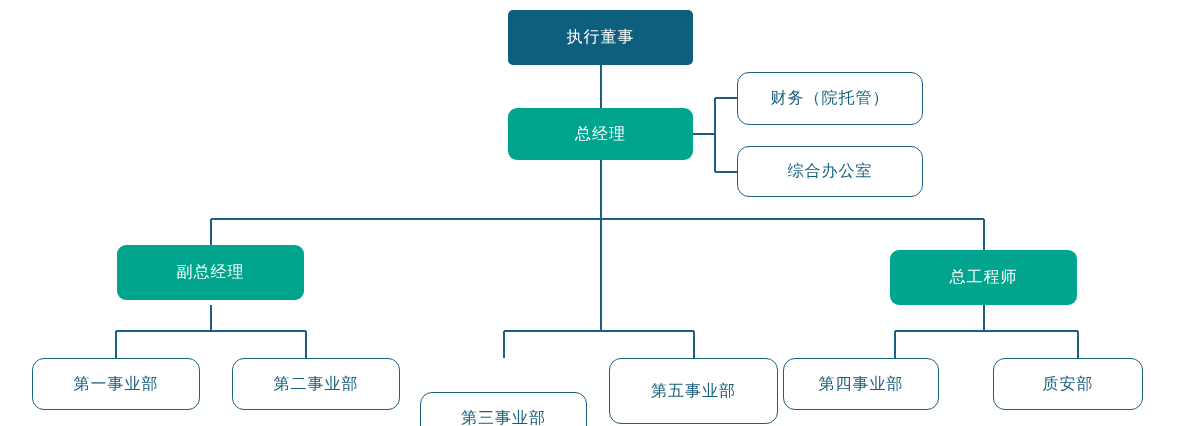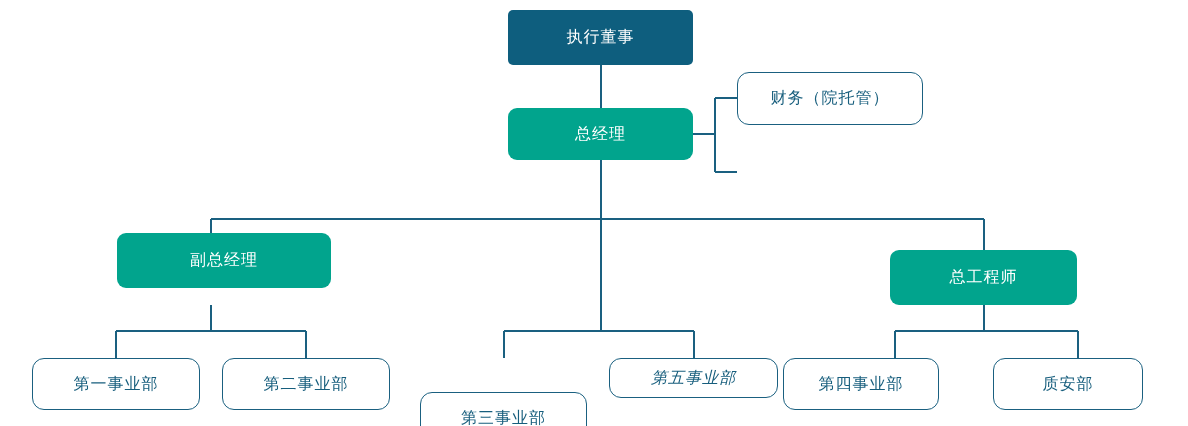--- a/index.html
+++ b/index.html
@@ -43,26 +43,26 @@
     background:var(--c-bg);
     color:var(--c-text-dark);
     border:1.5px solid var(--c-line);
     border-radius:12px;
   }
   
   .n-exec   {left:508px;top:10px; width:185px;height:55px;}
   .n-gm     {left:508px;top:108px;width:185px;height:52px;}
   .n-finance{left:737px;top:72px; width:186px;height:53px;}
   .n-office {left:737px;top:146px;width:186px;height:51px;}
-  .n-deputy {left:117px;top:233px;width:214px;height:55px;}
+  .n-deputy {left:117px;top:245px;width:187px;height:55px;}
   .n-chief  {left:890px;top:250px;width:187px;height:55px;}
   .n-div1   {left:32px; top:358px;width:168px;height:52px;}
-  .n-div2   {left:222px;top:358px;width:168px;height:52px;}
+  .n-div2   {left:232px;top:358px;width:168px;height:52px;}
   .n-div3   {left:420px;top:358px;width:167px;height:52px;margin-top:34px;}
-  .n-div5   {left:609px;top:358px;width:169px;height:40px;font-style:italic;}
+  .n-div5   {left:609px;top:358px;width:169px;height:66px;}
   .n-div4   {left:783px;top:358px;width:156px;height:52px;}
   .n-qa     {left:993px;top:358px;width:150px;height:52px;}
 </style>
 </head>
 <body>
 
 <div class="canvas">
 
   <svg class="wires" width="1188" height="426" viewBox="0 0 1188 426" fill="none" stroke="#1a6080" stroke-width="2" shape-rendering="crispEdges">
 
@@ -79,20 +79,21 @@
     <path d="M503.5 331 H693.5 M503.5 331 V358 M693.5 331 V358"></path>
 
     <path d="M210.5 305 V331 M116 331 H306 M116 331 V358 M306 331 V358"></path>
 
     <path d="M983.5 305 V331 M895 331 H1077.5 M895 331 V358 M1077.5 331 V358"></path>
   </svg>
 
   <div class="node primary n-exec">执行董事</div>
   <div class="node secondary n-gm">总经理</div>
   <div class="node plain n-finance">财务（院托管）</div>
+  <div class="node plain n-office">综合办公室</div>
   <div class="node secondary n-deputy">副总经理</div>
   <div class="node secondary n-chief">总工程师</div>
   <div class="node plain n-div1">第一事业部</div>
   <div class="node plain n-div2">第二事业部</div>
   <div class="node plain n-div3">第三事业部</div>
   <div class="node plain n-div5">第五事业部</div>
   <div class="node plain n-div4">第四事业部</div>
   <div class="node plain n-qa">质安部</div>
 
 </div>

